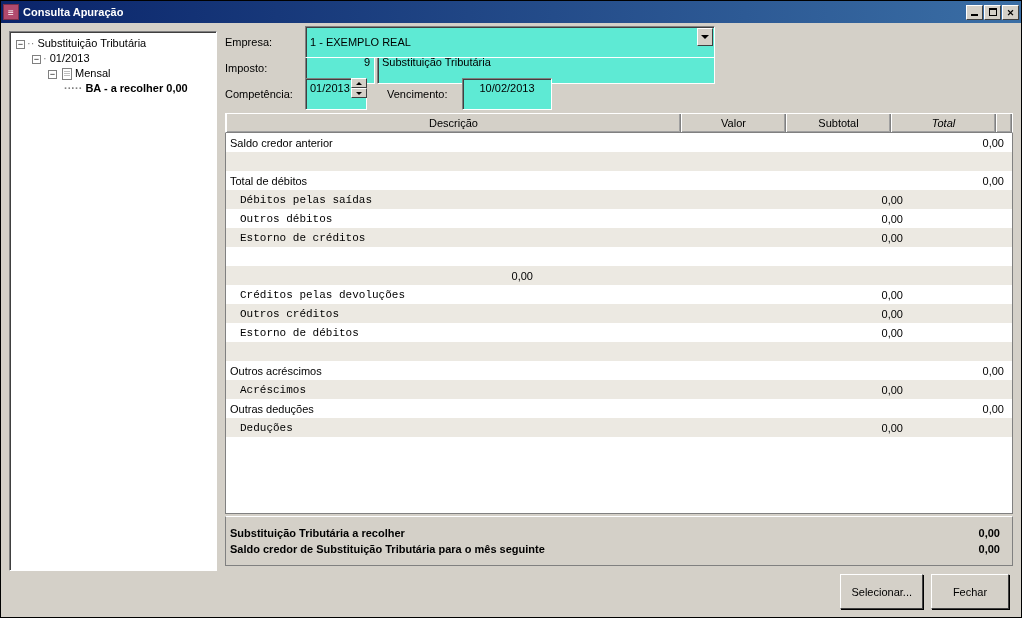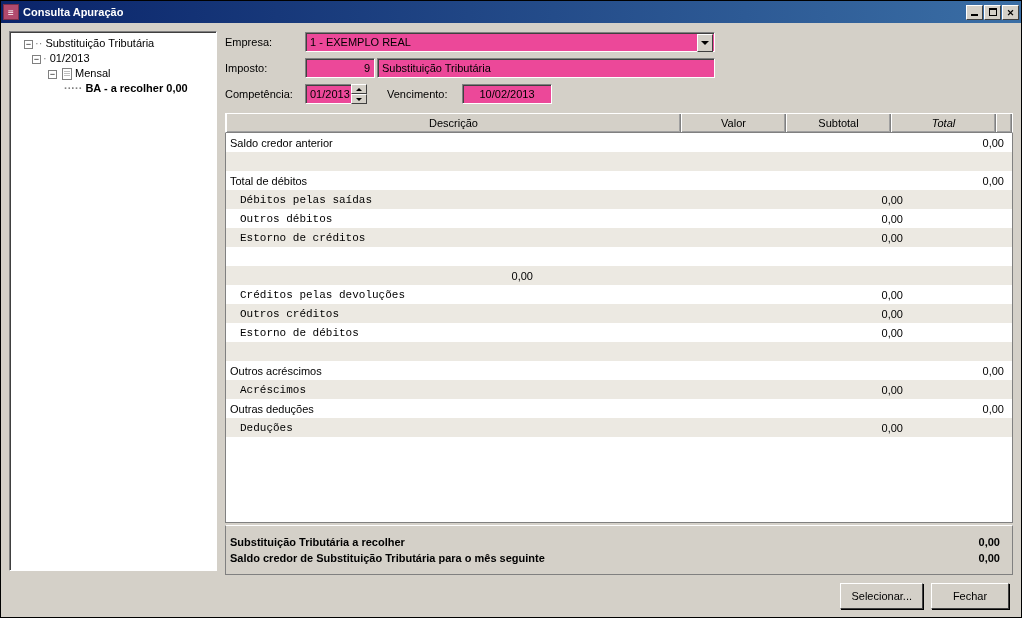--- a/index.html
+++ b/index.html
@@ -11,30 +11,30 @@
 .titlebar-btn { width: 17px; height: 15px; background: #d4d0c8; border: 1px solid #fff; border-right-color:#404040; border-bottom-color:#404040; display: flex; align-items: center; justify-content: center; font-family: Arial; font-size: 9px; font-weight:bold; color:#000; cursor: pointer; }
 .titlebar-btn .min { width:7px; height:2px; background:#000; margin-top:6px;}
 .titlebar-btn .max { width:8px; height:8px; border:1px solid #000; border-top-width:2px;}
 .titlebar-btn .cls::before { content:"✕"; font-size:9px; }
 .content { display: flex; padding: 8px; gap: 8px; height: calc(100% - 22px); }
 .tree-panel { width: 208px; background: #fff; border: 1px solid #808080; border-right-color:#fff; border-bottom-color:#fff; box-shadow: inset 1px 1px 0 #404040; padding: 4px 2px; height: 540px; overflow:auto;}
 .tree-node { white-space: nowrap; line-height: 15px; color:#000; }
 .tree-toggle { display:inline-block; width:9px; height:9px; border:1px solid #808080; text-align:center; line-height:7px; font-size:9px; margin-right:2px; background:#fff; cursor:pointer; vertical-align:middle;}
 .tree-dash { display:inline-block; color:#808080; }
 .tree-node.bold { font-weight: bold; }
-.tree-lvl1 { padding-left: 12px; }
+.tree-lvl1 { padding-left: 4px; }
 .tree-lvl2 { padding-left: 20px; }
 .tree-lvl3 { padding-left: 36px; }
 .tree-lvl4 { padding-left: 52px; }
 .tree-doc { display:inline-block; width:10px; height:12px; background:#fff; border:1px solid #808080; margin-right:3px; vertical-align:middle; position:relative;}
 .tree-doc::after{content:""; position:absolute; top:2px; left:1px; right:1px; height:1px; background:#c0c0c0; box-shadow:0 2px 0 #c0c0c0, 0 4px 0 #c0c0c0;}
 .right-panel { flex: 1; display: flex; flex-direction: column; }
 .form-row { display: flex; align-items: center; margin-bottom: 4px; height: 22px; }
 .form-label { width: 80px; color:#000;}
-.inset-field { background:#ec4899; border:1px solid #808080; border-right-color:#fff; border-bottom-color:#fff; box-shadow: inset 1px 1px 0 #404040; height:20px; line-height:18px; padding:0 4px; }
+.inset-field { background:#5eead4; border:1px solid #808080; border-right-color:#fff; border-bottom-color:#fff; box-shadow: inset 1px 1px 0 #404040; height:32px; line-height:18px; padding:0 4px; }
 .combo { width: 410px; display:flex; align-items:center; position:relative; }
 .combo-btn { width:16px; height:18px; position:absolute; right:1px; top:1px; background:#d4d0c8; border:1px solid #fff; border-right-color:#404040; border-bottom-color:#404040; display:flex; align-items:center; justify-content:center; cursor:pointer;}
 .combo-btn::after{content:""; width:0; height:0; border-left:4px solid transparent; border-right:4px solid transparent; border-top:4px solid #000;}
 .num-field { width:70px; text-align:right; }
 .desc-field { width:338px; margin-left:2px; }
 .date-field { width:62px; display:flex; padding-right:0; position:relative;}
 .spinner { width:16px; height:20px; position:absolute; right:-1px; top:-1px; display:flex; flex-direction:column;}
 .spinner div{flex:1; background:#d4d0c8; border:1px solid #fff; border-right-color:#404040; border-bottom-color:#404040; display:flex; align-items:center; justify-content:center; cursor:pointer;}
 .spinner div::after{content:""; width:0; height:0; border-left:3px solid transparent; border-right:3px solid transparent;}
 .spinner .up::after{border-bottom:3px solid #000;}
@@ -48,21 +48,21 @@
 .grid-body{ flex:1; background:#fff; border:1px solid #808080; border-top:0; overflow:auto;}
 .grid-row{ display:flex; height:19px; align-items:center;}
 .grid-row.alt{ background:#ece9e2;}
 .grid-row .cell{ padding:0 4px; overflow:hidden; white-space:nowrap;}
 .cell.desc{flex:1;} .cell.val{width:105px; text-align:right;} .cell.sub{width:105px; text-align:right;} .cell.tot{width:105px; text-align:right; padding-right:8px;} 
 .cell.indent{ padding-left:14px;font-family:Liberation Mono, monospace;}
 .summary{ background:#d4d0c8; border:1px solid #808080; border-top-color:#fff; padding:8px 4px; margin-top:2px;}
 .summary-row{ display:flex; font-weight:bold; line-height:16px;}
 .summary-row .sdesc{flex:1;} .summary-row .sval{width:120px; text-align:right; padding-right:8px;}
 .button-row{ display:flex; justify-content:flex-end; gap:8px; margin-top:8px; padding-right:4px;}
-.btn{ min-width:78px; height:26px; background:#d4d0c8; border:1px solid #fff; border-right-color:#404040; border-bottom-color:#404040; box-shadow: 1px 1px 0 #000; display:flex; align-items:center; justify-content:center; cursor:pointer; padding:0 10px;}
+.btn{ min-width:78px; height:35px; background:#d4d0c8; border:1px solid #fff; border-right-color:#404040; border-bottom-color:#404040; box-shadow: 1px 1px 0 #000; display:flex; align-items:center; justify-content:center; cursor:pointer; padding:0 10px;}
 </style>
 </head>
 <body>
 
 <div class="titlebar">
   <span class="titlebar-icon">≡</span>
   <span class="titlebar-text">Consulta Apuração</span>
   <div class="titlebar-btns">
     <div class="titlebar-btn">
         <div class="min"></div>

